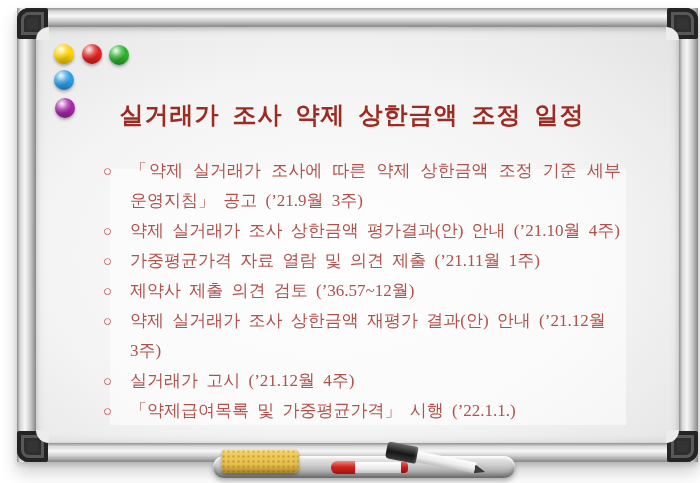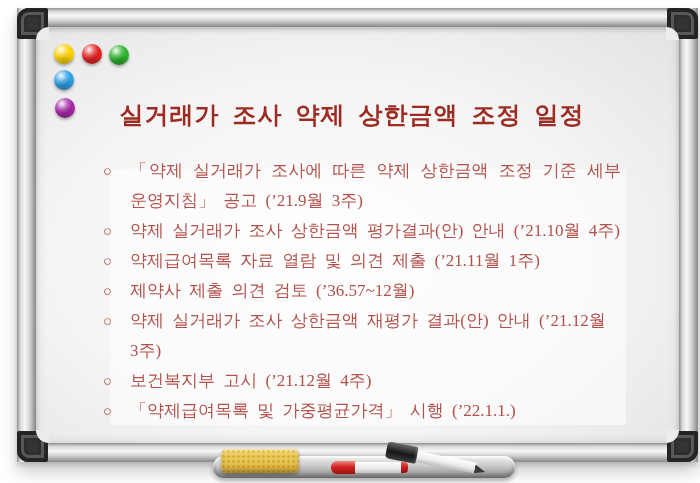--- a/index.html
+++ b/index.html
@@ -118,33 +118,33 @@
     <div class="item">
       <span class="bullet">○</span>
       <span class="txt">「약제 실거래가 조사에 따른 약제 상한금액 조정 기준 세부 운영지침」 공고 (’21.9월 3주)</span>
     </div>
     <div class="item">
       <span class="bullet">○</span>
       <span class="txt nojust">약제 실거래가 조사 상한금액 평가결과(안) 안내 (’21.10월 4주)</span>
     </div>
     <div class="item">
       <span class="bullet">○</span>
-      <span class="txt nojust">약제급여목록 자료 열람 및 의견 제출 (’21.11월 1주)</span>
+      <span class="txt nojust">가중평균가격 자료 열람 및 의견 제출 (’21.11월 1주)</span>
     </div>
     <div class="item">
       <span class="bullet">○</span>
       <span class="txt nojust">제약사 제출 의견 검토 (’36.57~12월)</span>
     </div>
     <div class="item">
       <span class="bullet">○</span>
       <span class="txt nojust">약제 실거래가 조사 상한금액 재평가 결과(안) 안내 (’21.12월 3주)</span>
     </div>
     <div class="item">
       <span class="bullet">○</span>
-      <span class="txt nojust">보건복지부 고시 (’21.12월 4주)</span>
+      <span class="txt nojust">실거래가 고시 (’21.12월 4주)</span>
     </div>
     <div class="item">
       <span class="bullet">○</span>
       <span class="txt nojust">「약제급여목록 및 가중평균가격」 시행 (’22.1.1.)</span>
     </div>
   </div>
 
   <div class="tray"></div>
   <div class="eraser"></div>
 

